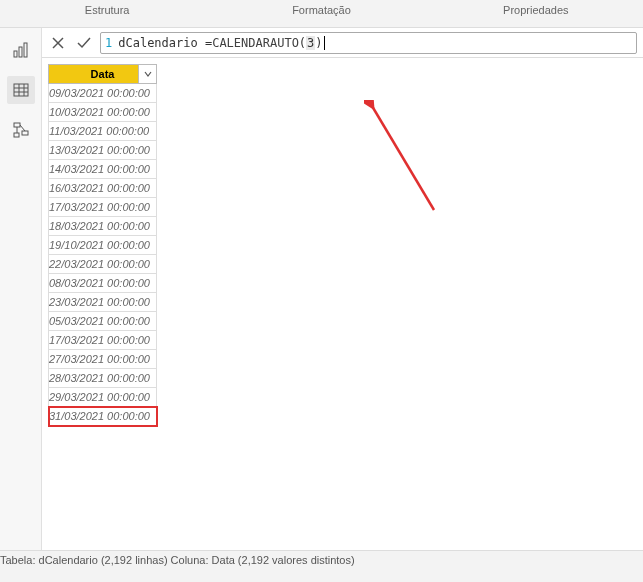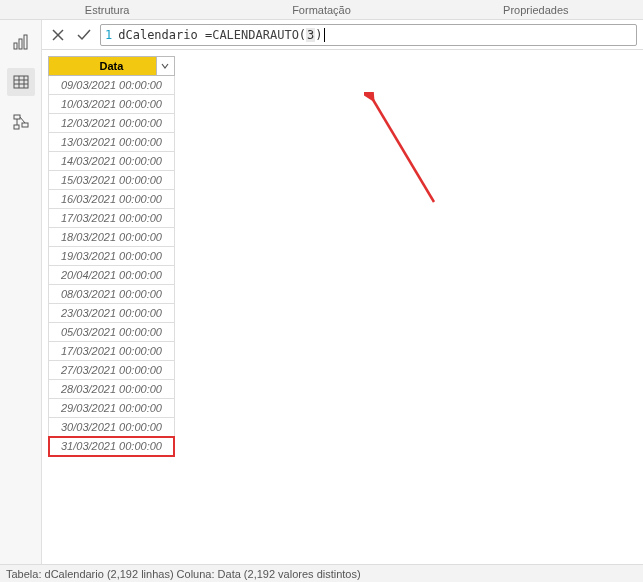--- a/index.html
+++ b/index.html
@@ -8,21 +8,21 @@
       font-size: 12px;
       background: #fff;
       color: #333;
       width: 643px;
       height: 582px;
       overflow: hidden;
       position: relative;
     }
     .ribbon-tabs {
       display: flex;
-      height: 20px;
+      height: 28px;
       background: #f3f3f3;
       border-bottom: 1px solid #ddd;
       color: #666;
       font-size: 11px;
     }
     .ribbon-tab {
       flex: 1;
       text-align: center;
       line-height: 20px;
       cursor: pointer;
@@ -143,42 +143,41 @@
       width: 18px;
       background: #fff;
       border-left: 1px solid #bbb;
       display: flex;
       align-items: center;
       justify-content: center;
       cursor: pointer;
     }
     table.data td {
       border: 1px solid #ddd;
-      padding: 3px 12px;
+      padding: 3px 0;
       font-style: italic;
       color: #666;
       white-space: nowrap;
       min-width: 108px;
     }
     table.data tr.highlight td {
       outline: 2px solid #e03030;
       outline-offset: -1px;
     }
     .status-bar {
       position: absolute;
       left: 0;
       right: 0;
       bottom: 0;
-      height: 18px;
+      height: 32px;
       background: #f3f3f3;
       border-top: 1px solid #ddd;
       font-size: 11px;
       color: #555;
       line-height: 18px;
-      padding-left: 6px;
     }
     .arrow-annotation {
       position: absolute;
       pointer-events: none;
       left: 322px;
       top: 42px;
       width: 80px;
       height: 120px;
     }
   </style>
@@ -259,45 +258,42 @@
           </tr>
         </thead>
         <tbody>
             <tr>
               <td>09/03/2021 00:00:00</td>
             </tr>
             <tr>
               <td>10/03/2021 00:00:00</td>
             </tr>
             <tr>
-              <td>12/03/2021 00:00:00</td>
+              <td>11/03/2021 00:00:00</td>
             </tr>
             <tr>
               <td>13/03/2021 00:00:00</td>
             </tr>
             <tr>
               <td>14/03/2021 00:00:00</td>
             </tr>
             <tr>
-              <td>15/03/2021 00:00:00</td>
-            </tr>
-            <tr>
               <td>16/03/2021 00:00:00</td>
             </tr>
             <tr>
               <td>17/03/2021 00:00:00</td>
             </tr>
             <tr>
               <td>18/03/2021 00:00:00</td>
             </tr>
             <tr>
-              <td>19/03/2021 00:00:00</td>
-            </tr>
-            <tr>
-              <td>20/04/2021 00:00:00</td>
+              <td>19/10/2021 00:00:00</td>
+            </tr>
+            <tr>
+              <td>22/03/2021 00:00:00</td>
             </tr>
             <tr>
               <td>08/03/2021 00:00:00</td>
             </tr>
             <tr>
               <td>23/03/2021 00:00:00</td>
             </tr>
             <tr>
               <td>05/03/2021 00:00:00</td>
             </tr>
@@ -305,23 +301,20 @@
               <td>17/03/2021 00:00:00</td>
             </tr>
             <tr>
               <td>27/03/2021 00:00:00</td>
             </tr>
             <tr>
               <td>28/03/2021 00:00:00</td>
             </tr>
             <tr>
               <td>29/03/2021 00:00:00</td>
-            </tr>
-            <tr>
-              <td>30/03/2021 00:00:00</td>
             </tr>
             <tr class="highlight">
               <td>31/03/2021 00:00:00</td>
             </tr>
           </tbody>
       </table>
 
       <svg class="arrow-annotation" width="80" height="120">
         <defs>
           <marker id="ah" markerWidth="8" markerHeight="8" refX="2" refY="4" orient="auto">

